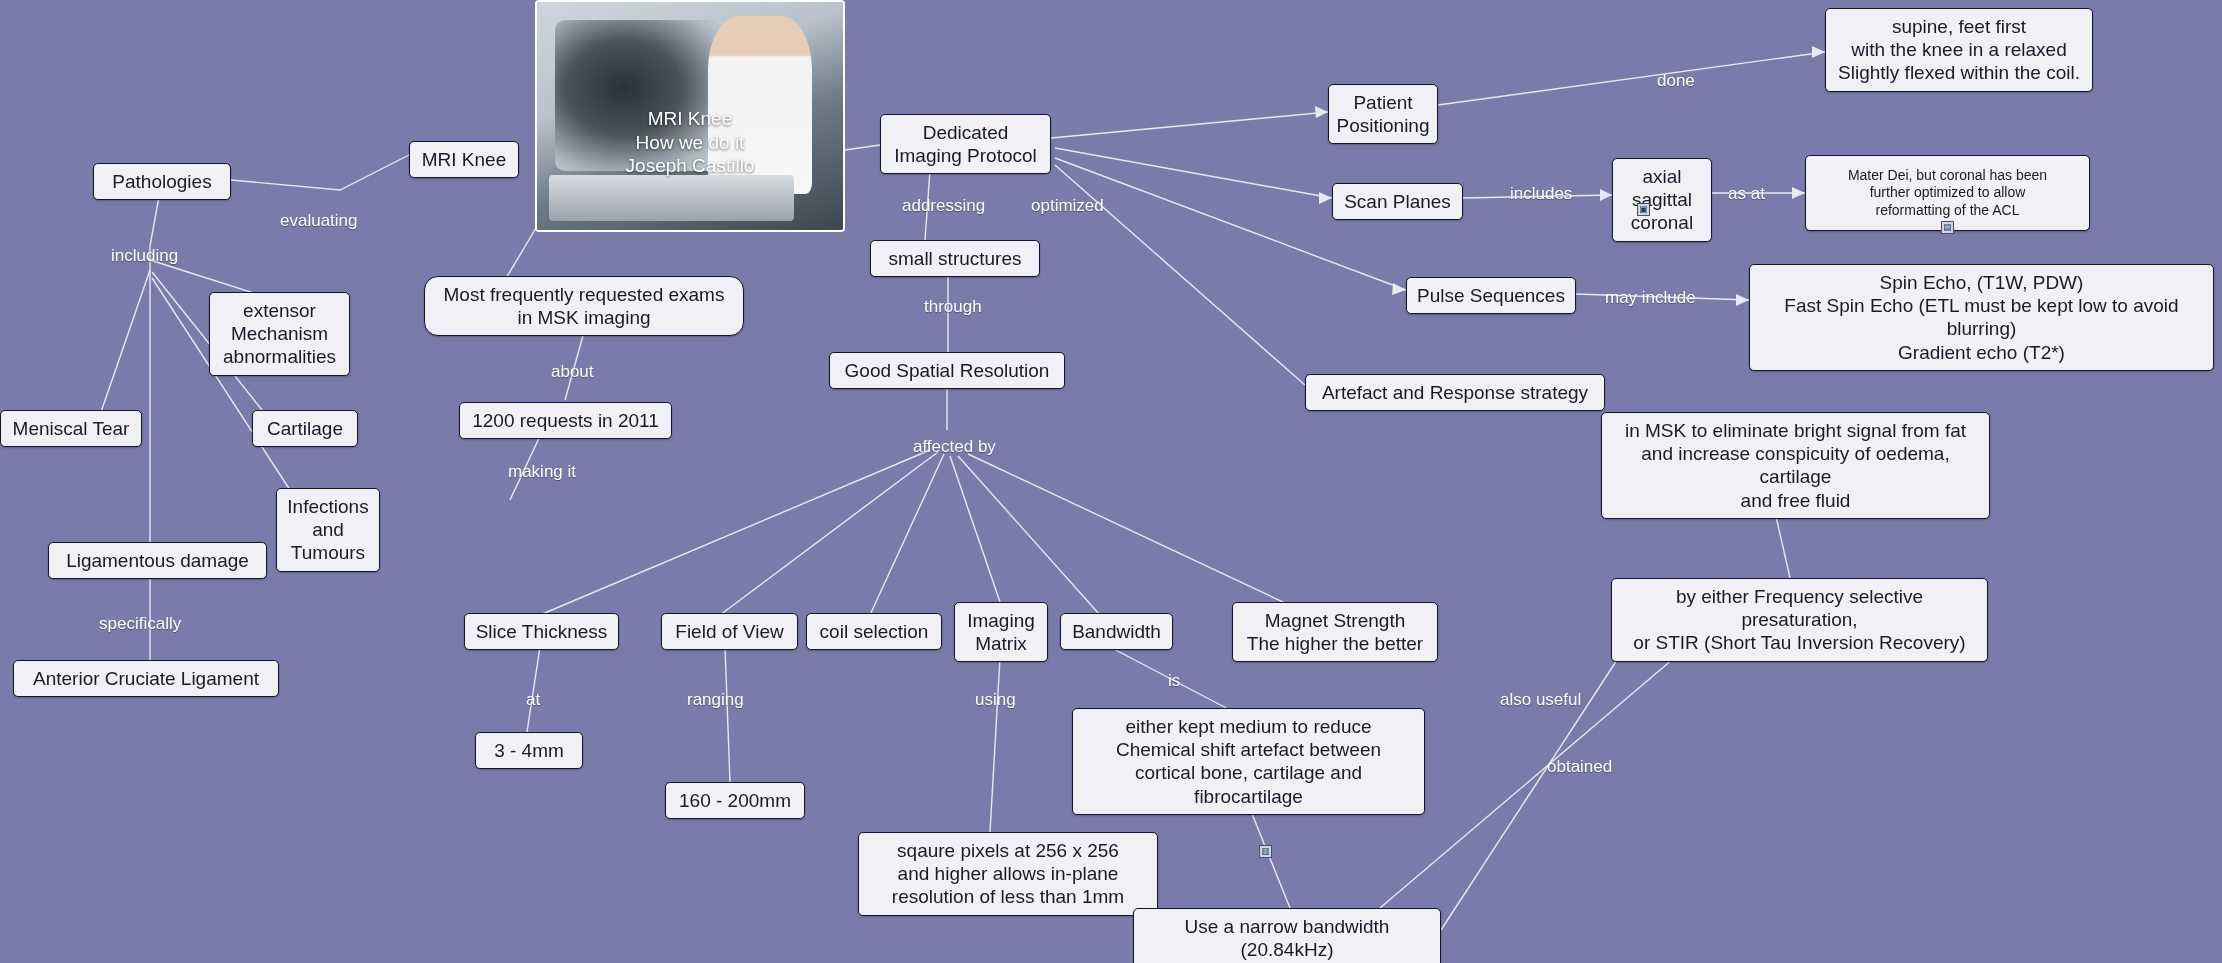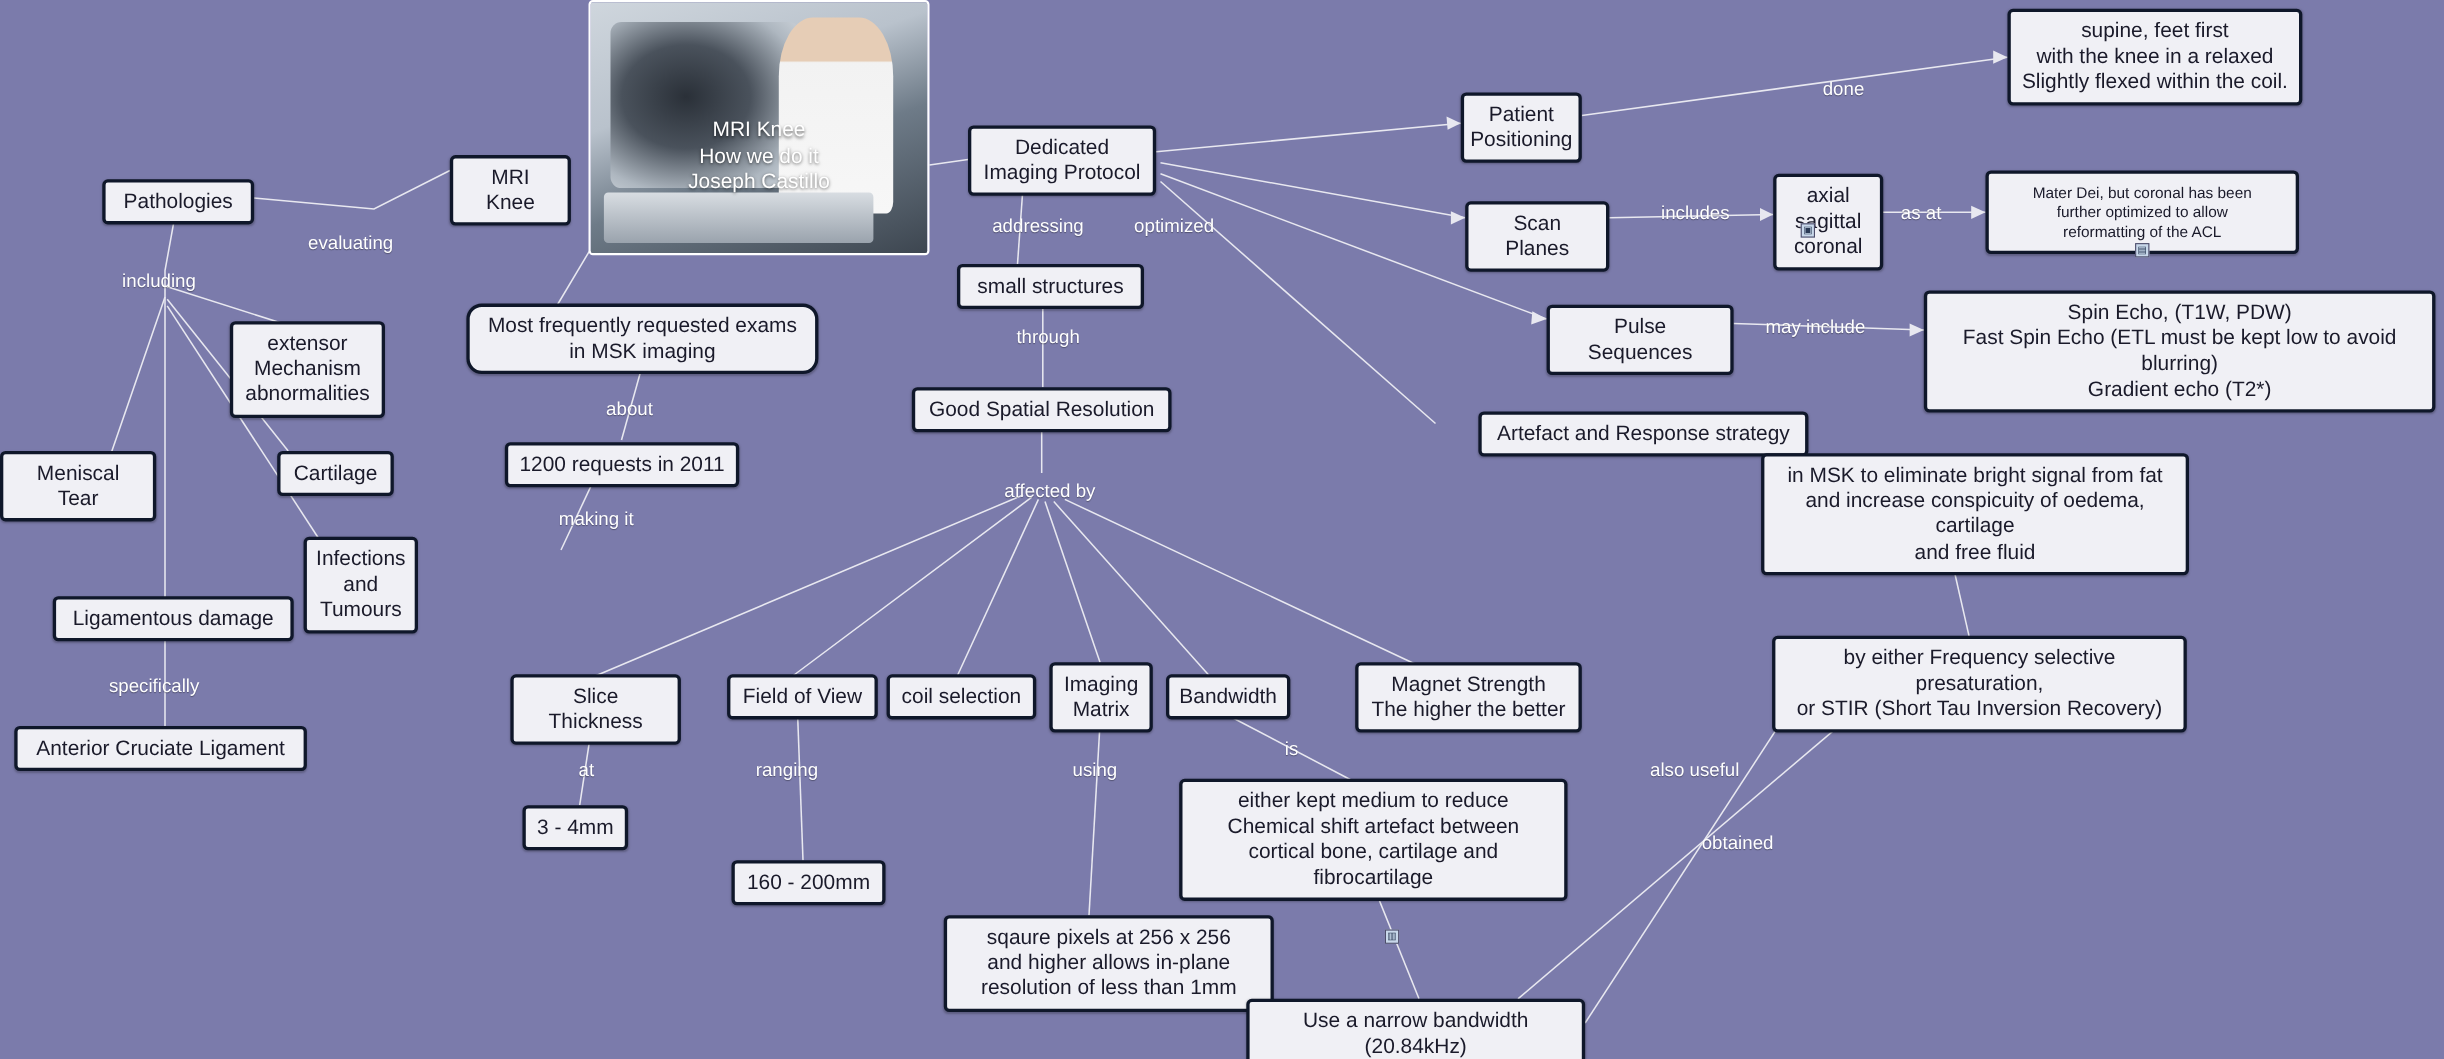--- a/index.html
+++ b/index.html
@@ -18,21 +18,21 @@
   svg.links {
     position: absolute;
     left: 0; top: 0;
     width: 2222px;
     height: 963px;
     pointer-events: none;
   }
   .node {
     position: absolute;
     background: #f0f0f5;
-    border: 3px solid #0f172a;
+    border: 1px solid #0f172a;
     border-radius: 5px;
     color: #1a1a2a;
     font-size: 19px;
     line-height: 1.22;
     text-align: center;
     padding: 6px 10px;
     box-sizing: border-box;
     box-shadow: 0 1px 2px rgba(0,0,0,0.25);
     white-space: pre-line;
   }
@@ -212,35 +212,35 @@
   <div class="node" style="left:1612px; top:158px; width:100px; min-height:76px; font-size:19px; display:flex; align-items:center; justify-content:center;">axial
 sagittal
 coronal</div>
   <div class="node" style="left:1805px; top:155px; width:285px; min-height:76px; font-size:14px; display:flex; align-items:center; justify-content:center;">Mater Dei, but coronal has been
 further optimized to allow
 reformatting of the ACL</div>
   <div class="node" style="left:1406px; top:277px; width:170px; min-height:34px; font-size:19px; display:flex; align-items:center; justify-content:center;">Pulse Sequences</div>
   <div class="node" style="left:1749px; top:264px; width:465px; min-height:76px; font-size:19px; display:flex; align-items:center; justify-content:center;">Spin Echo, (T1W, PDW)
 Fast Spin Echo (ETL must be kept low to avoid blurring)
 Gradient echo (T2*)</div>
-  <div class="node" style="left:1305px; top:374px; width:300px; min-height:34px; font-size:19px; display:flex; align-items:center; justify-content:center;margin-left:39px;">Artefact and Response strategy</div>
+  <div class="node" style="left:1305px; top:374px; width:300px; min-height:34px; font-size:19px; display:flex; align-items:center; justify-content:center;">Artefact and Response strategy</div>
   <div class="node" style="left:1601px; top:412px; width:389px; min-height:76px; font-size:19px; display:flex; align-items:center; justify-content:center;">in MSK to eliminate bright signal from fat
 and increase conspicuity of oedema, cartilage
 and free fluid</div>
   <div class="node" style="left:1611px; top:578px; width:377px; min-height:56px; font-size:19px; display:flex; align-items:center; justify-content:center;">by either Frequency selective presaturation,
 or STIR (Short Tau Inversion Recovery)</div>
   <div class="node" style="left:464px; top:613px; width:155px; min-height:34px; font-size:19px; display:flex; align-items:center; justify-content:center;">Slice Thickness</div>
   <div class="node" style="left:661px; top:613px; width:137px; min-height:34px; font-size:19px; display:flex; align-items:center; justify-content:center;">Field of View</div>
   <div class="node" style="left:806px; top:613px; width:136px; min-height:34px; font-size:19px; display:flex; align-items:center; justify-content:center;">coil selection</div>
   <div class="node" style="left:954px; top:602px; width:94px; min-height:56px; font-size:19px; display:flex; align-items:center; justify-content:center;">Imaging
 Matrix</div>
   <div class="node" style="left:1060px; top:613px; width:113px; min-height:34px; font-size:19px; display:flex; align-items:center; justify-content:center;">Bandwidth</div>
   <div class="node" style="left:1232px; top:602px; width:206px; min-height:56px; font-size:19px; display:flex; align-items:center; justify-content:center;">Magnet Strength
 The higher the better</div>
-  <div class="node" style="left:475px; top:732px; width:96px; min-height:34px; font-size:19px; display:flex; align-items:center; justify-content:center;">3 - 4mm</div>
+  <div class="node" style="left:475px; top:732px; width:108px; min-height:34px; font-size:19px; display:flex; align-items:center; justify-content:center;">3 - 4mm</div>
   <div class="node" style="left:665px; top:782px; width:140px; min-height:34px; font-size:19px; display:flex; align-items:center; justify-content:center;">160 - 200mm</div>
   <div class="node" style="left:858px; top:832px; width:300px; min-height:76px; font-size:19px; display:flex; align-items:center; justify-content:center;text-align:center;">sqaure pixels at 256 x 256
 and higher allows in-plane
 resolution of less than 1mm</div>
   <div class="node" style="left:1072px; top:708px; width:353px; min-height:76px; font-size:19px; display:flex; align-items:center; justify-content:center;">either kept medium to reduce
 Chemical shift artefact between
 cortical bone, cartilage and fibrocartilage</div>
   <div class="node" style="left:1133px; top:908px; width:308px; min-height:56px; font-size:19px; display:flex; align-items:center; justify-content:center;">Use a narrow bandwidth (20.84kHz)
 together with Fat Suppression</div>
 

